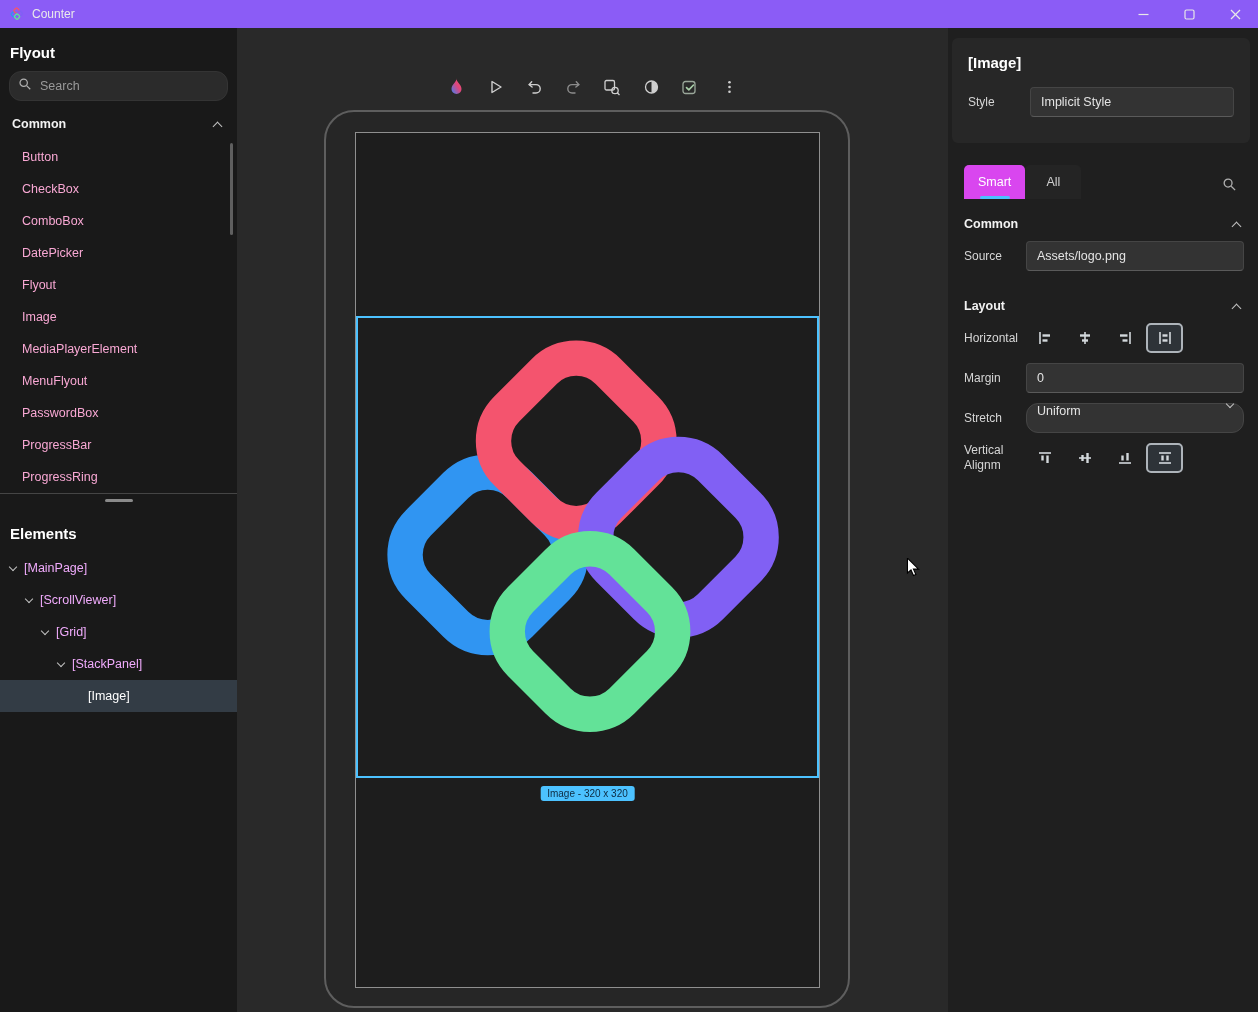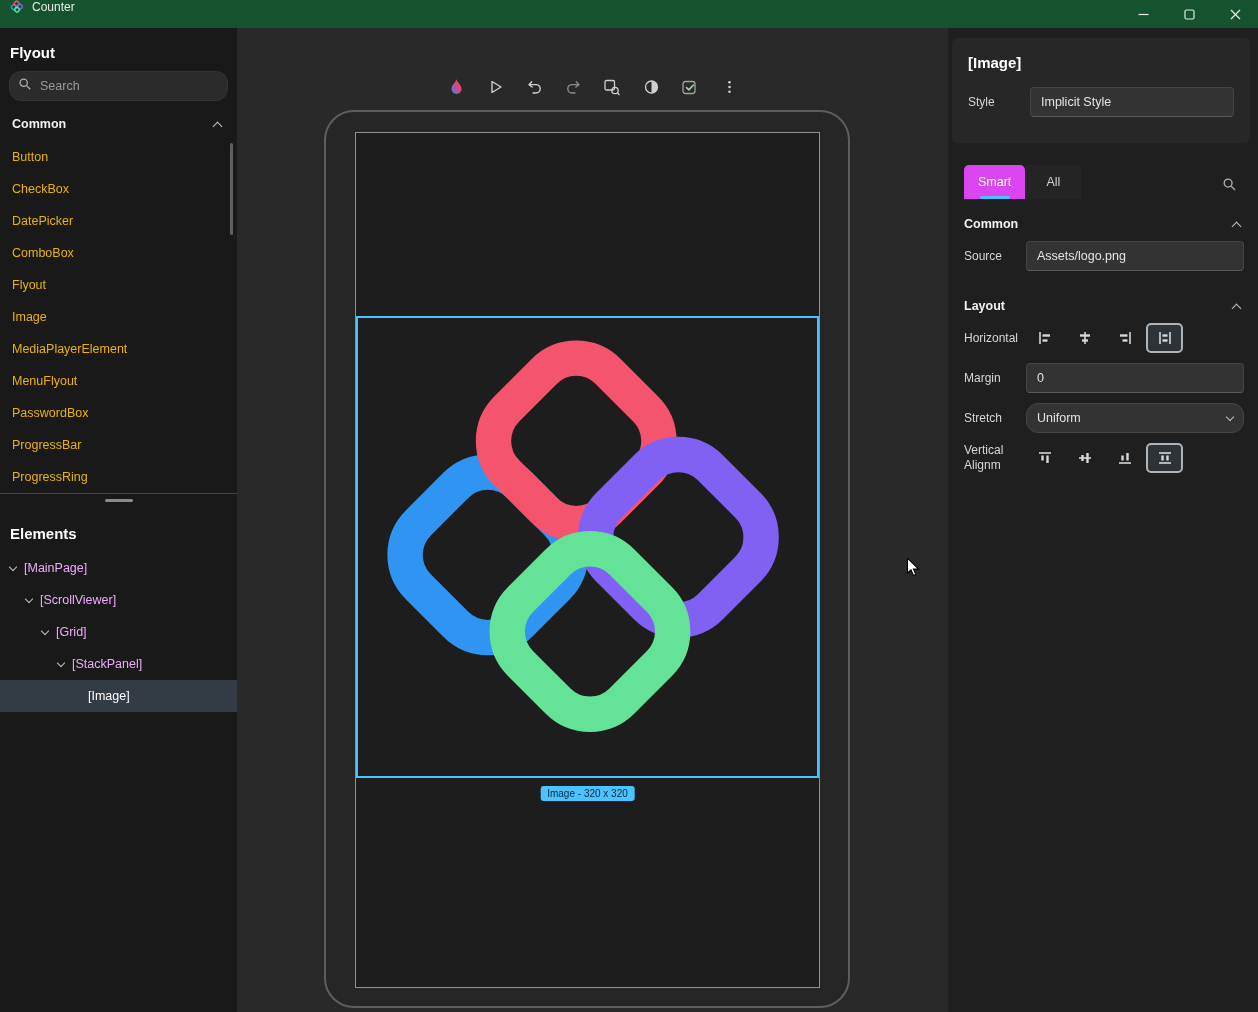--- a/index.html
+++ b/index.html
@@ -1,20 +1,20 @@
 <!DOCTYPE html>
 <html><head>
 <meta charset="utf-8">
 <style>
   * { margin:0; padding:0; box-sizing:border-box; }
   html,body { width:1258px; height:1012px; overflow:hidden; background:#1e1e1e;
     font-family:"Liberation Sans", sans-serif; color:#e6e6e6; }
 
   
-  .titlebar { height:28px; background:#14532d; display:flex; }
+  .titlebar { height:28px; background:#8b5cf6; display:flex; align-items:center; }
   .titlebar .app-icon { margin:0 8px 0 10px; display:flex; }
   .titlebar .title { font-size:12px; color:#eaeaea; }
   .win-controls { margin-left:auto; display:flex; height:100%; }
   .win-btn { width:46px; height:100%; display:flex; align-items:center; justify-content:center; cursor:default; }
   .win-btn svg { stroke:#e8e8e8; }
 
   
   .app { display:flex; height:984px; }
 
   
@@ -22,21 +22,21 @@
   .panel-title { font-size:15px; font-weight:bold; color:#ffffff; padding:16px 10px 10px 10px; }
   .searchbox { margin:0 9px; height:30px; background:#2b2b2b; border:1px solid #343434; border-radius:12px;
     display:flex; align-items:center; padding:0 8px; gap:8px; }
   .searchbox input { background:transparent; border:none; outline:none; color:#e0e0e0; font-size:12.5px; width:100%;
     font-family:"Liberation Sans", sans-serif; }
   .searchbox input::placeholder { color:#9a9a9a; }
 
   .section-head { display:flex; align-items:center; justify-content:space-between;
     padding:16px 16px 10px 12px; font-size:12.5px; font-weight:bold; color:#f2f2f2; }
   .tb-list { position:relative; }
-  .tb-item { height:32px; display:flex; align-items:center; padding-left:12px; font-size:12.5px; color:#eab308; cursor:default; }
+  .tb-item { height:32px; display:flex; align-items:center; padding-left:22px; font-size:12.5px; color:#f9a8d4; cursor:default; }
   .scroll-thumb { position:absolute; right:4px; top:2px; width:3px; height:92px; background:#5f5f5f; border-radius:2px; }
 
   .divider { height:16px; position:relative; border-top:1px solid #454545; }
   .divider .handle { position:absolute; left:50%; top:5px; transform:translateX(-50%); width:28px; height:3px;
     background:#8a8a8a; border-radius:2px; }
 
   .tree-row { height:32px; display:flex; align-items:center; gap:8px; font-size:12.5px; color:#f0abfc;
     padding-left:var(--ind); cursor:default; }
   .tree-row.selected { background:#333c45; color:#ffffff; }
 
@@ -67,21 +67,21 @@
   .rightpanel { width:310px; background:#1f1f1f; padding:10px 8px 0 4px; display:flex; flex-direction:column; }
   .card { background:#272727; border-radius:6px; padding:16px 16px 18px 16px; }
   .props-title { font-size:15px; font-weight:bold; color:#ffffff; margin-bottom:16px; }
   .prop-row { display:flex; align-items:center; margin-bottom:10px; }
   .prop-label { width:56px; flex:0 0 56px; font-size:12px; color:#d6d6d6; line-height:1.25; overflow-wrap:anywhere; }
   .prop-ctl { flex:1;padding-left:6px; }
   .tinput { width:100%; height:30px; background:#333333; border:1px solid #454545; border-bottom-color:#5a5a5a;
     border-radius:4px; color:#e3e3e3; font-size:12.5px; padding:0 10px; outline:none;
     font-family:"Liberation Sans", sans-serif; }
   .dropdown { width:100%; height:30px; background:#333333; border:1px solid #454545; border-radius:12px;
-    display:flex; align-items:center; padding:0 10px; font-size:12.5px; color:#e3e3e3; justify-content:space-between; cursor:default; }
+    display:flex; padding:0 10px; font-size:12.5px; color:#e3e3e3; justify-content:space-between; cursor:default; }
 
   .tabsrow { display:flex; align-items:flex-end; margin:20px 6px 0 12px; height:36px; }
   .tab { height:34px; min-width:56px; padding:0 14px; display:flex; align-items:center; justify-content:center;
     font-size:12.5px; color:#cfcfcf; background:#242424; border-radius:5px 5px 0 0; position:relative; cursor:default; }
   .tab.active { background:#d946ef; color:#ffffff; }
   .tab.active::after { content:""; position:absolute; bottom:0; left:50%; transform:translateX(-50%);
     width:30px; height:3px; border-radius:2px; background:#4cc2ff; }
   .tab-search { margin-left:auto; width:30px; height:30px; display:flex; align-items:center; justify-content:center; border-radius:4px; cursor:default; }
 
   .sect-head { display:flex; align-items:center; justify-content:space-between;
@@ -146,22 +146,22 @@
 
     <div class="section-head">
       <span>Common</span>
       <span class="chev up"></span>
     </div>
 
     <div class="tb-list">
       <div class="scroll-thumb"></div>
       <div class="tb-item">Button</div>
       <div class="tb-item">CheckBox</div>
+      <div class="tb-item">ComboBox</div>
       <div class="tb-item">DatePicker</div>
-      <div class="tb-item">ComboBox</div>
       <div class="tb-item">Flyout</div>
       <div class="tb-item">Image</div>
       <div class="tb-item">MediaPlayerElement</div>
       <div class="tb-item">MenuFlyout</div>
       <div class="tb-item">PasswordBox</div>
       <div class="tb-item">ProgressBar</div>
       <div class="tb-item">ProgressRing</div>
     </div>
 
     <div class="divider">

